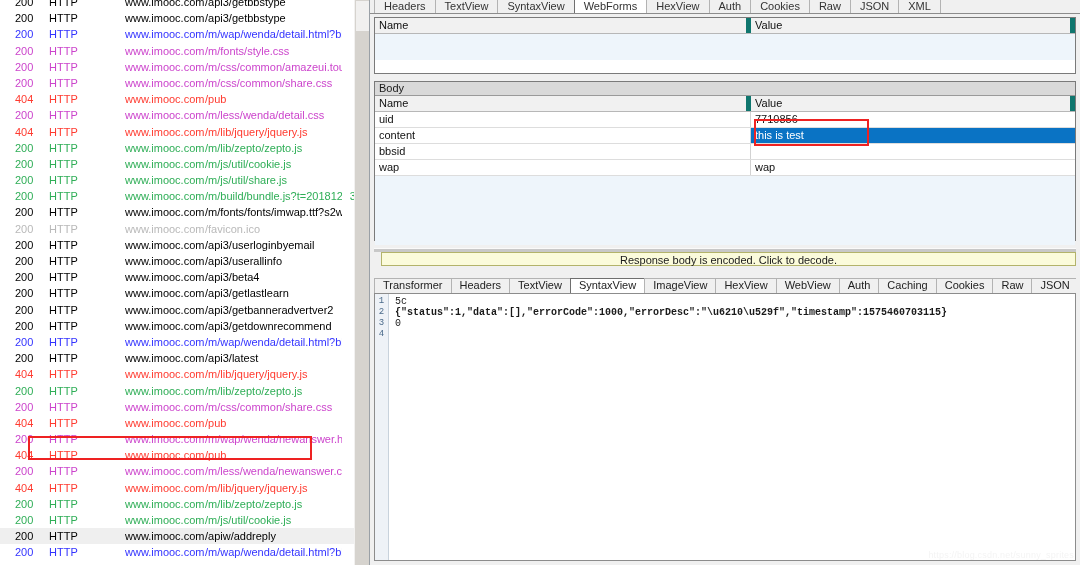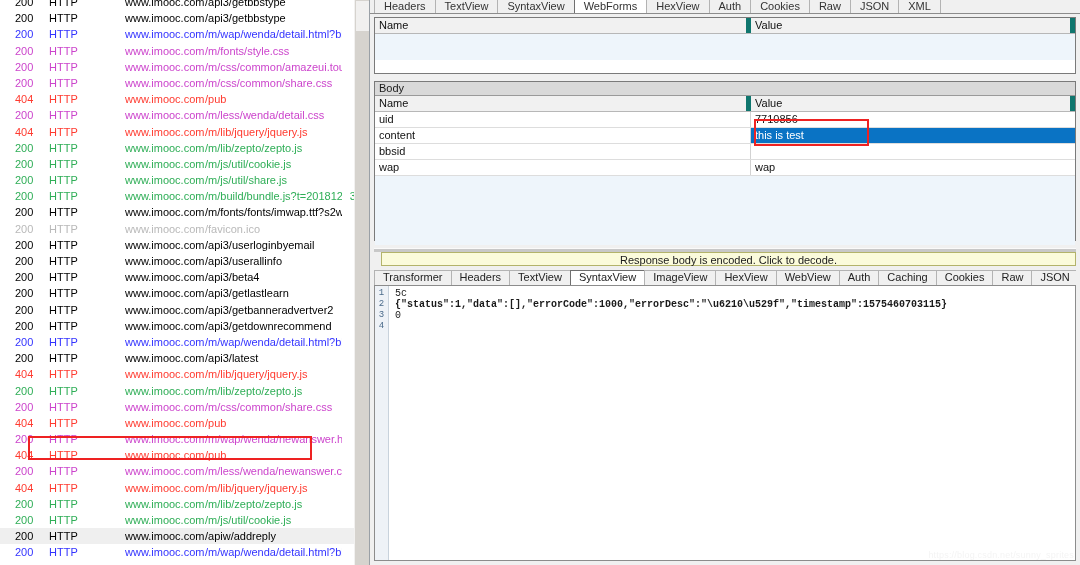--- a/index.html
+++ b/index.html
@@ -151,21 +151,21 @@
     height:14px;line-height:14px;text-align:center;
     background:#fbfbdb;border:1px solid #b3b36b;
     font-size:11px;color:#1a1a1a;
     box-sizing:border-box;
     margin-left:7px;
   }
   .resp-tabs{
     height:15px;display:flex;align-items:flex-end;
     border-bottom:1px solid #8c8c8c;
     background:#f0f0f0;
-    margin-top:4px;
+    margin-top:12px;
     overflow:hidden;
   }
   .resp-tabs .tab{
     height:14px;line-height:13px;
     padding:0 8px;font-size:11px;color:#222;
     border-left:1px solid #b3b3b3;border-right:1px solid #b3b3b3;border-top:1px solid #b3b3b3;
     background:#f0f0f0;margin-right:-1px;white-space:nowrap;
   }
   .resp-tabs .tab.active{
     background:#ffffff;

